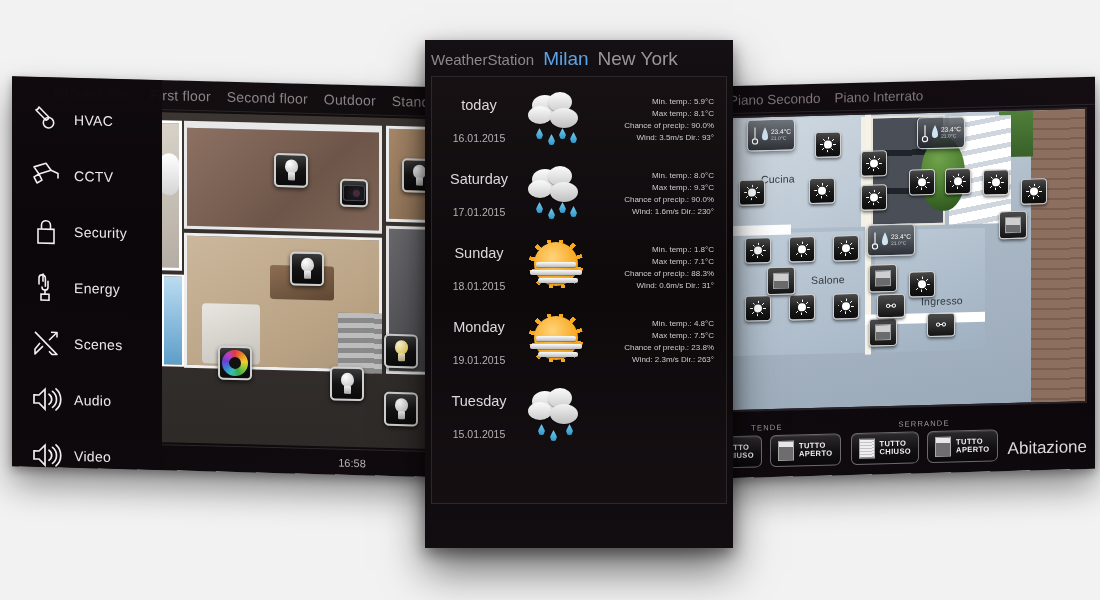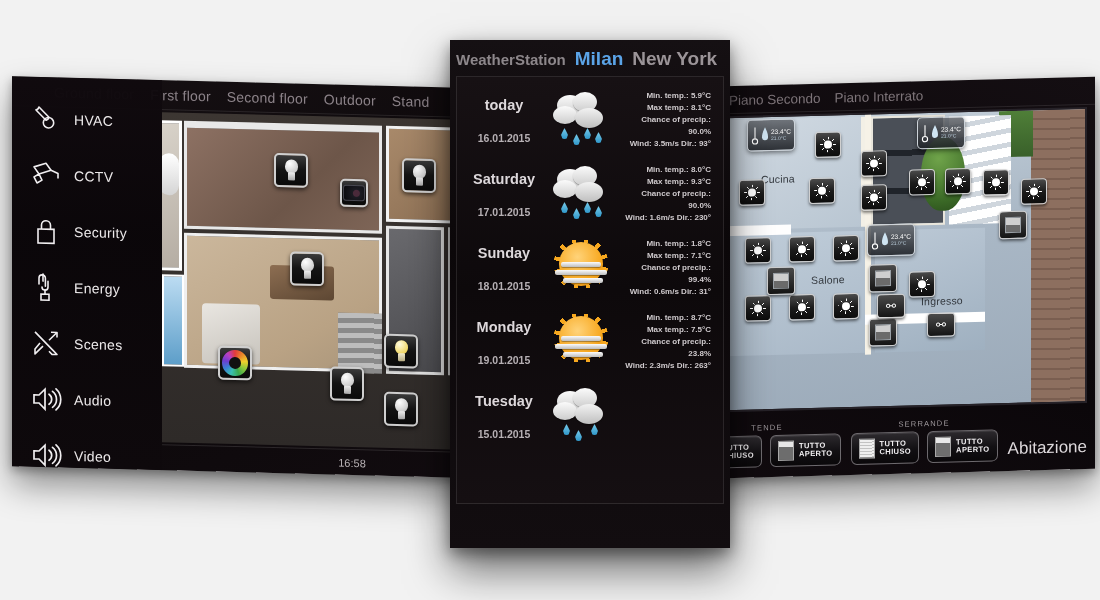--- a/index.html
+++ b/index.html
@@ -224,25 +224,24 @@
   .ctrl-btn .sw.closed { background:repeating-linear-gradient(180deg,#efefef 0 2px,#c3c3c3 2px 3px); }
   .ctrl-btn .sw.open { background:linear-gradient(180deg,#e8e8e8 0 30%,#6e6e6e 30% 100%); }
   .ctrl-btn .lbl { display:flex; flex-direction:column; line-height:1.12; }
   .ctrl-btn .lbl span { font-size:7.5px; color:#f0eef0; font-weight:bold; letter-spacing:.4px; }
   .abit-label { margin-left:auto; color:#ded9dc; font-size:17px; padding-bottom:2px; }
   .lone-btn { width:26px; height:30px; border-radius:6px; border:1px solid #6d6a6e;
     background:linear-gradient(180deg,#2d2a2e,#0a080a); }
 
   
   #weather-panel {
-    left:450px; top:40px; width:280px; height:508px;
+    left:425px; top:40px; width:308px; height:508px;
     background:linear-gradient(180deg,#151013 0%,#0b0709 40%,#120d10 100%);
     box-shadow:0 22px 40px rgba(0,0,0,.55), 0 6px 14px rgba(0,0,0,.4);
     z-index:20;
-    font-weight:bold;
   }
   #weather-head {
     position:absolute; left:0; top:8px; width:100%; height:26px;
     display:flex; align-items:baseline; gap:9px; padding-left:6px;
   }
   #weather-head .ws-title { font-size:15px; color:#8d878b; }
   #weather-head .city { font-size:19px; color:#9b9498; }
   #weather-head .city.sel { color:#5ba4e8; }
   #weather-body {
     position:absolute; left:6px; right:6px; top:36px; bottom:44px;
@@ -745,41 +744,41 @@
             <span class="ray"></span>
               <span class="sun"></span>
             <span class="fogbar" style="left:10px;top:22px;width:40px;"></span>
             <span class="fogbar" style="left:4px;top:30px;width:52px;"></span>
             <span class="fogbar" style="left:12px;top:38px;width:40px;"></span>
           </div>
         </div>
         <div class="wdet">
           <div>Min. temp.: 1.8°C</div>
           <div>Max temp.: 7.1°C</div>
-          <div>Chance of precip.: 99.4%</div>
+          <div>Chance of precip.: 88.3%</div>
           <div>Wind: 0.6m/s Dir.: 31°</div>
         </div>
       </div>
 
       <div class="wrow">
         <div class="wday">
           <div class="dname">Monday</div>
           <div class="ddate">19.01.2015</div>
         </div>
         <div class="wicon">
           <div class="ic">
             <span class="ray"></span>
               <span class="sun"></span>
             <span class="fogbar" style="left:10px;top:22px;width:40px;"></span>
             <span class="fogbar" style="left:4px;top:30px;width:52px;"></span>
             <span class="fogbar" style="left:12px;top:38px;width:40px;"></span>
           </div>
         </div>
         <div class="wdet">
-          <div>Min. temp.: 8.7°C</div>
+          <div>Min. temp.: 4.8°C</div>
           <div>Max temp.: 7.5°C</div>
           <div>Chance of precip.: 23.8%</div>
           <div>Wind: 2.3m/s Dir.: 263°</div>
         </div>
       </div>
 
       <div class="wrow">
         <div class="wday">
           <div class="dname">Tuesday</div>
           <div class="ddate">15.01.2015</div>

